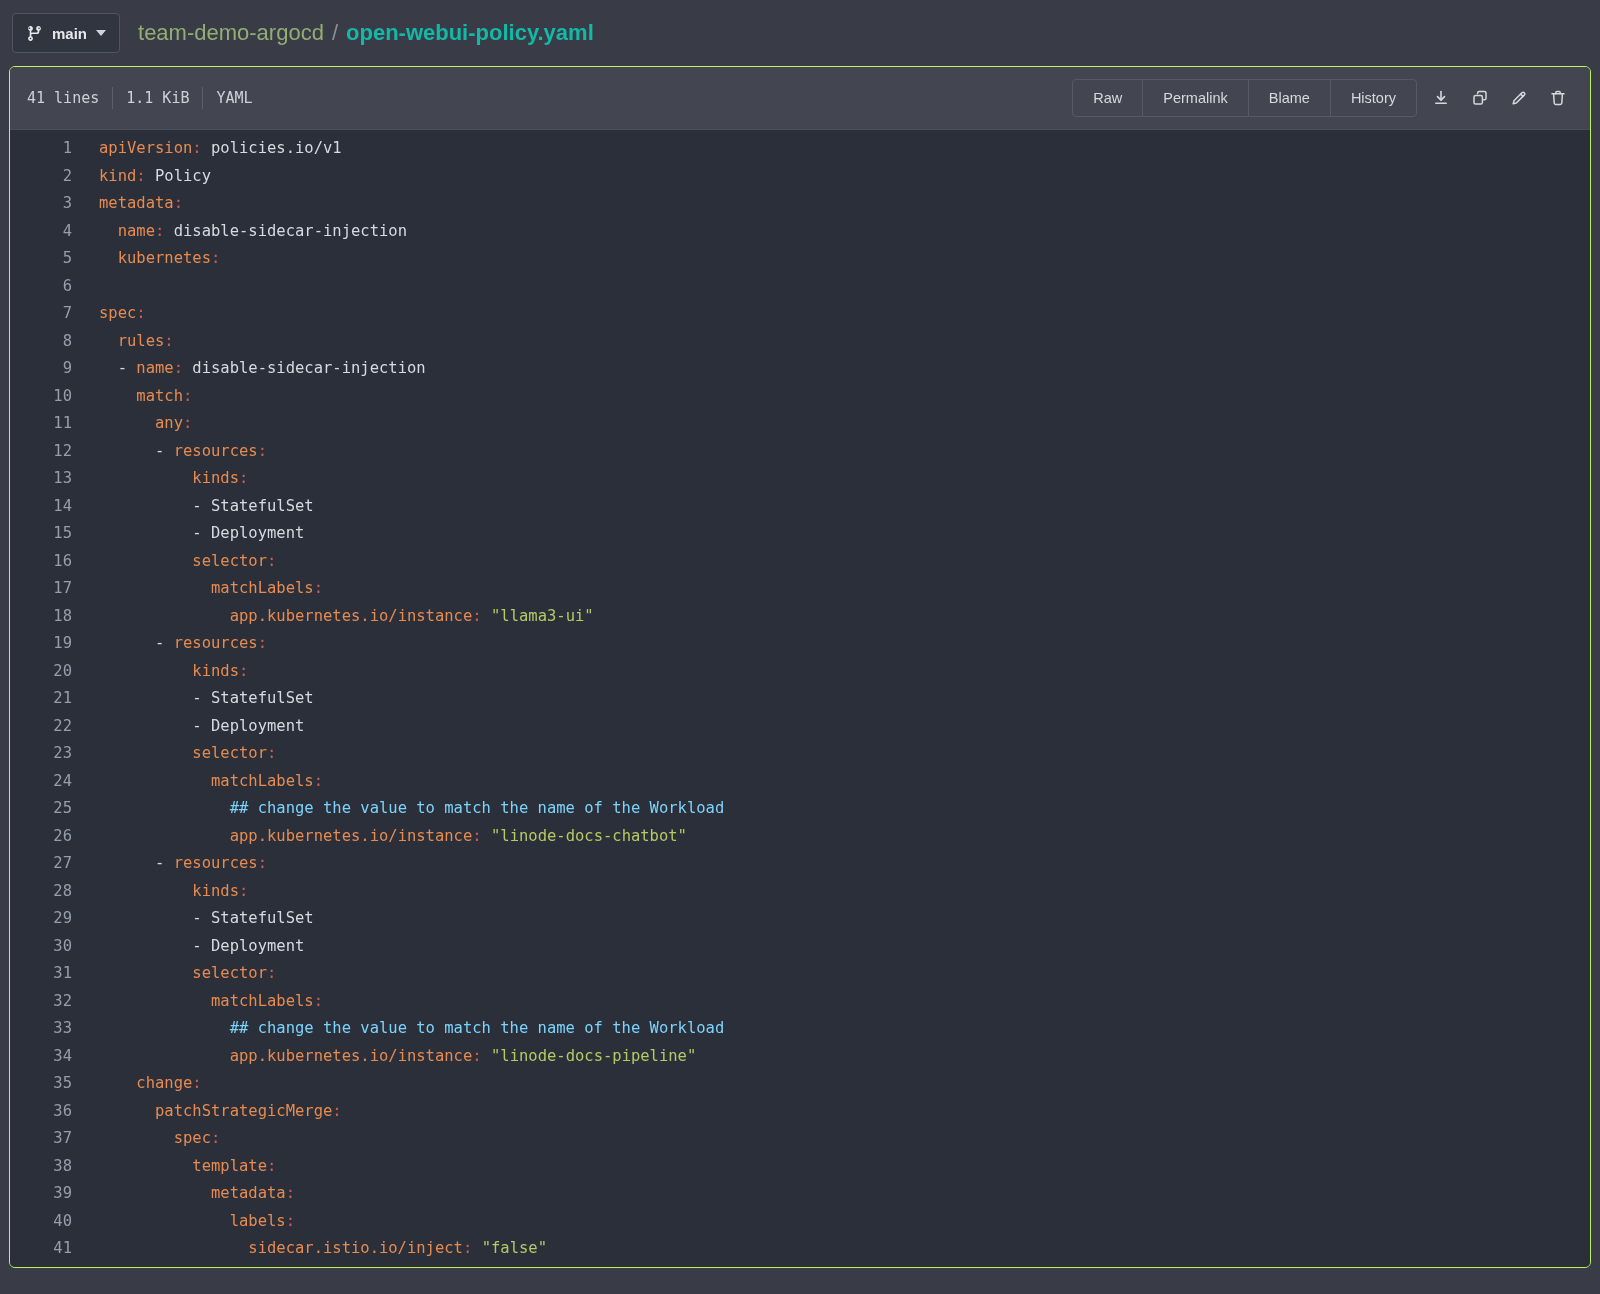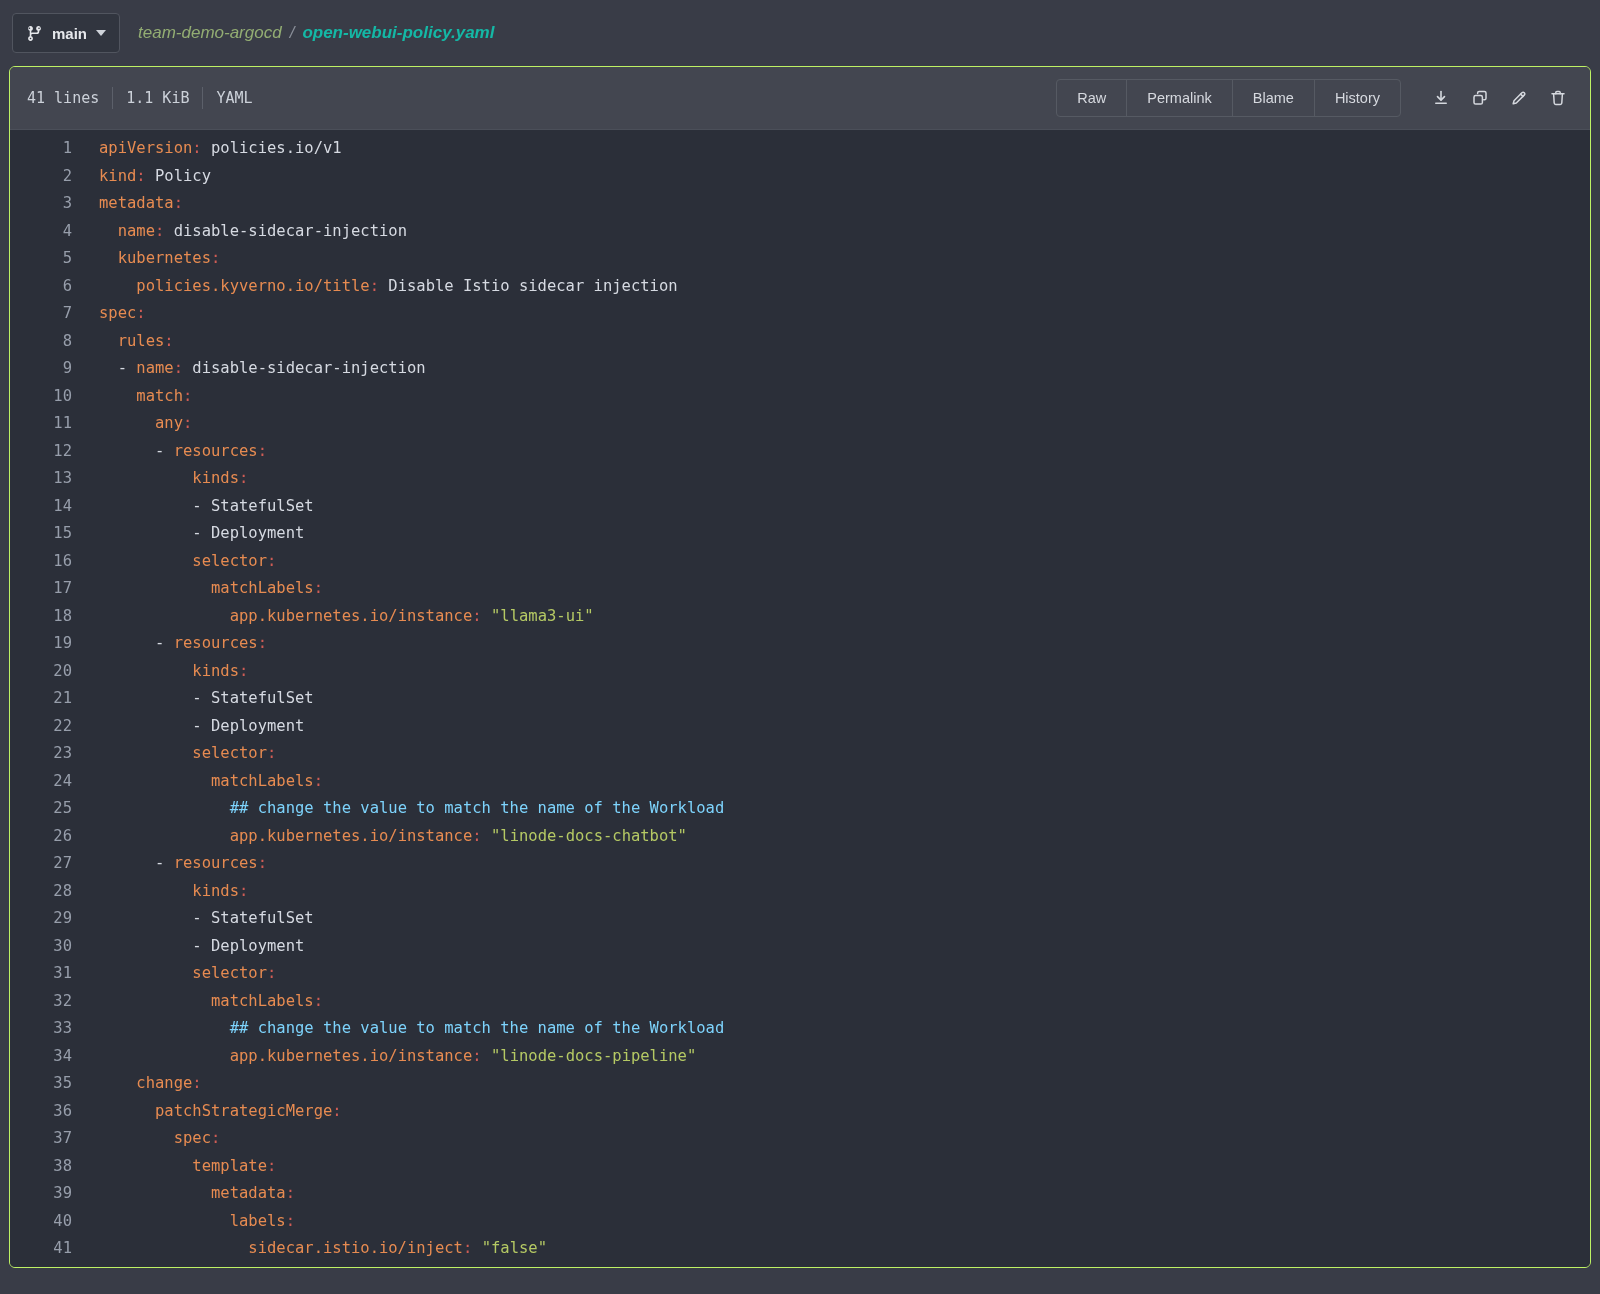--- a/index.html
+++ b/index.html
@@ -23,24 +23,23 @@
     background:#31353f;
     border:1px solid #51555f;
     border-radius:4px;
     color:#e6e8ec;
     font-family:"Liberation Sans", sans-serif;
     font-size:15px; font-weight:bold;
     cursor:pointer;
   }
   .branch-btn svg { display:block; }
   .breadcrumb {
-    font-size:17px; color:#8a8f99;
+    font-size:22px; color:#8a8f99;
     display:flex; align-items:flex-start; gap:8px;
     white-space:nowrap;
-    font-style:italic;
   }
   .breadcrumb .repo { color:#93ad73; text-decoration:none; cursor:pointer; }
   .breadcrumb .file { color:#14b8a6; font-weight:600; }
 
   
   .file-box {
     margin:0 9px;
     border:1px solid #bef264;
     border-radius:6px;
     overflow:hidden;
@@ -59,21 +58,21 @@
     font-family:"DejaVu Sans Mono", monospace;
     font-size:15px; color:#ccd1d9;
   }
   .file-info .divider {
     width:1px; height:22px; background:#5c606a; margin:0 13px;
   }
   .header-actions { display:flex; align-items:center; }
   .btn-group {
     display:flex; align-items:center;
     border:1px solid #565a63; border-radius:4px;
-    overflow:hidden; margin-right:16px;
+    overflow:hidden; 
   }
   .btn-group button {
     background:transparent; border:none;
     border-left:1px solid #565a63;
     color:#d6d9df;
     font-family:"Liberation Sans", sans-serif;
     font-size:14.5px;
     padding:10px 20px;
     cursor:pointer; white-space:nowrap;
   }
@@ -193,21 +192,21 @@
     </div>
   </div>
 
   <div class="code-area">
     <div>
         <div class="code-line"><span class="ln">1</span><span class="lc"><span class="tok-k">apiVersion</span><span class="tok-p">:</span><span class="tok-t"> policies.io/v1</span></span></div>
         <div class="code-line"><span class="ln">2</span><span class="lc"><span class="tok-k">kind</span><span class="tok-p">:</span><span class="tok-t"> Policy</span></span></div>
         <div class="code-line"><span class="ln">3</span><span class="lc"><span class="tok-k">metadata</span><span class="tok-p">:</span></span></div>
         <div class="code-line"><span class="ln">4</span><span class="lc"><span class="tok-t">  </span><span class="tok-k">name</span><span class="tok-p">:</span><span class="tok-t"> disable-sidecar-injection</span></span></div>
         <div class="code-line"><span class="ln">5</span><span class="lc"><span class="tok-t">  </span><span class="tok-k">kubernetes</span><span class="tok-p">:</span></span></div>
-        <div class="code-line"><span class="ln">6</span><span class="lc"><span class="tok-t">    </span><span class="tok-k">policies.kyverno.io/title</span><span class="tok-p">:</span><span class="tok-t"> Disable Istio sidecar injection</span></span></div>
+        <div class="code-line"><span class="ln">6</span></div>
         <div class="code-line"><span class="ln">7</span><span class="lc"><span class="tok-k">spec</span><span class="tok-p">:</span></span></div>
         <div class="code-line"><span class="ln">8</span><span class="lc"><span class="tok-t">  </span><span class="tok-k">rules</span><span class="tok-p">:</span></span></div>
         <div class="code-line"><span class="ln">9</span><span class="lc"><span class="tok-t">  - </span><span class="tok-k">name</span><span class="tok-p">:</span><span class="tok-t"> disable-sidecar-injection</span></span></div>
         <div class="code-line"><span class="ln">10</span><span class="lc"><span class="tok-t">    </span><span class="tok-k">match</span><span class="tok-p">:</span></span></div>
         <div class="code-line"><span class="ln">11</span><span class="lc"><span class="tok-t">      </span><span class="tok-k">any</span><span class="tok-p">:</span></span></div>
         <div class="code-line"><span class="ln">12</span><span class="lc"><span class="tok-t">      - </span><span class="tok-k">resources</span><span class="tok-p">:</span></span></div>
         <div class="code-line"><span class="ln">13</span><span class="lc"><span class="tok-t">          </span><span class="tok-k">kinds</span><span class="tok-p">:</span></span></div>
         <div class="code-line"><span class="ln">14</span><span class="lc"><span class="tok-t">          - StatefulSet</span></span></div>
         <div class="code-line"><span class="ln">15</span><span class="lc"><span class="tok-t">          - Deployment</span></span></div>
         <div class="code-line"><span class="ln">16</span><span class="lc"><span class="tok-t">          </span><span class="tok-k">selector</span><span class="tok-p">:</span></span></div>

